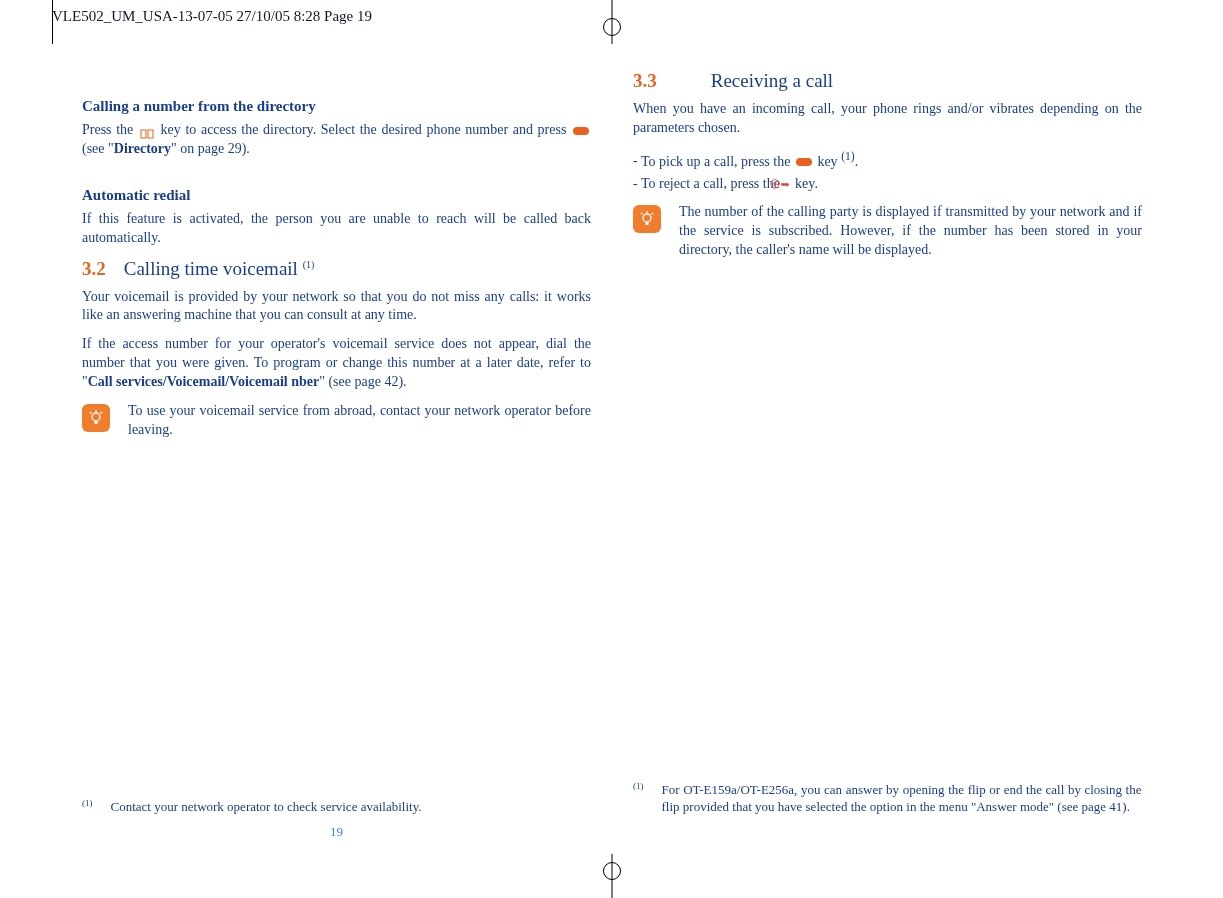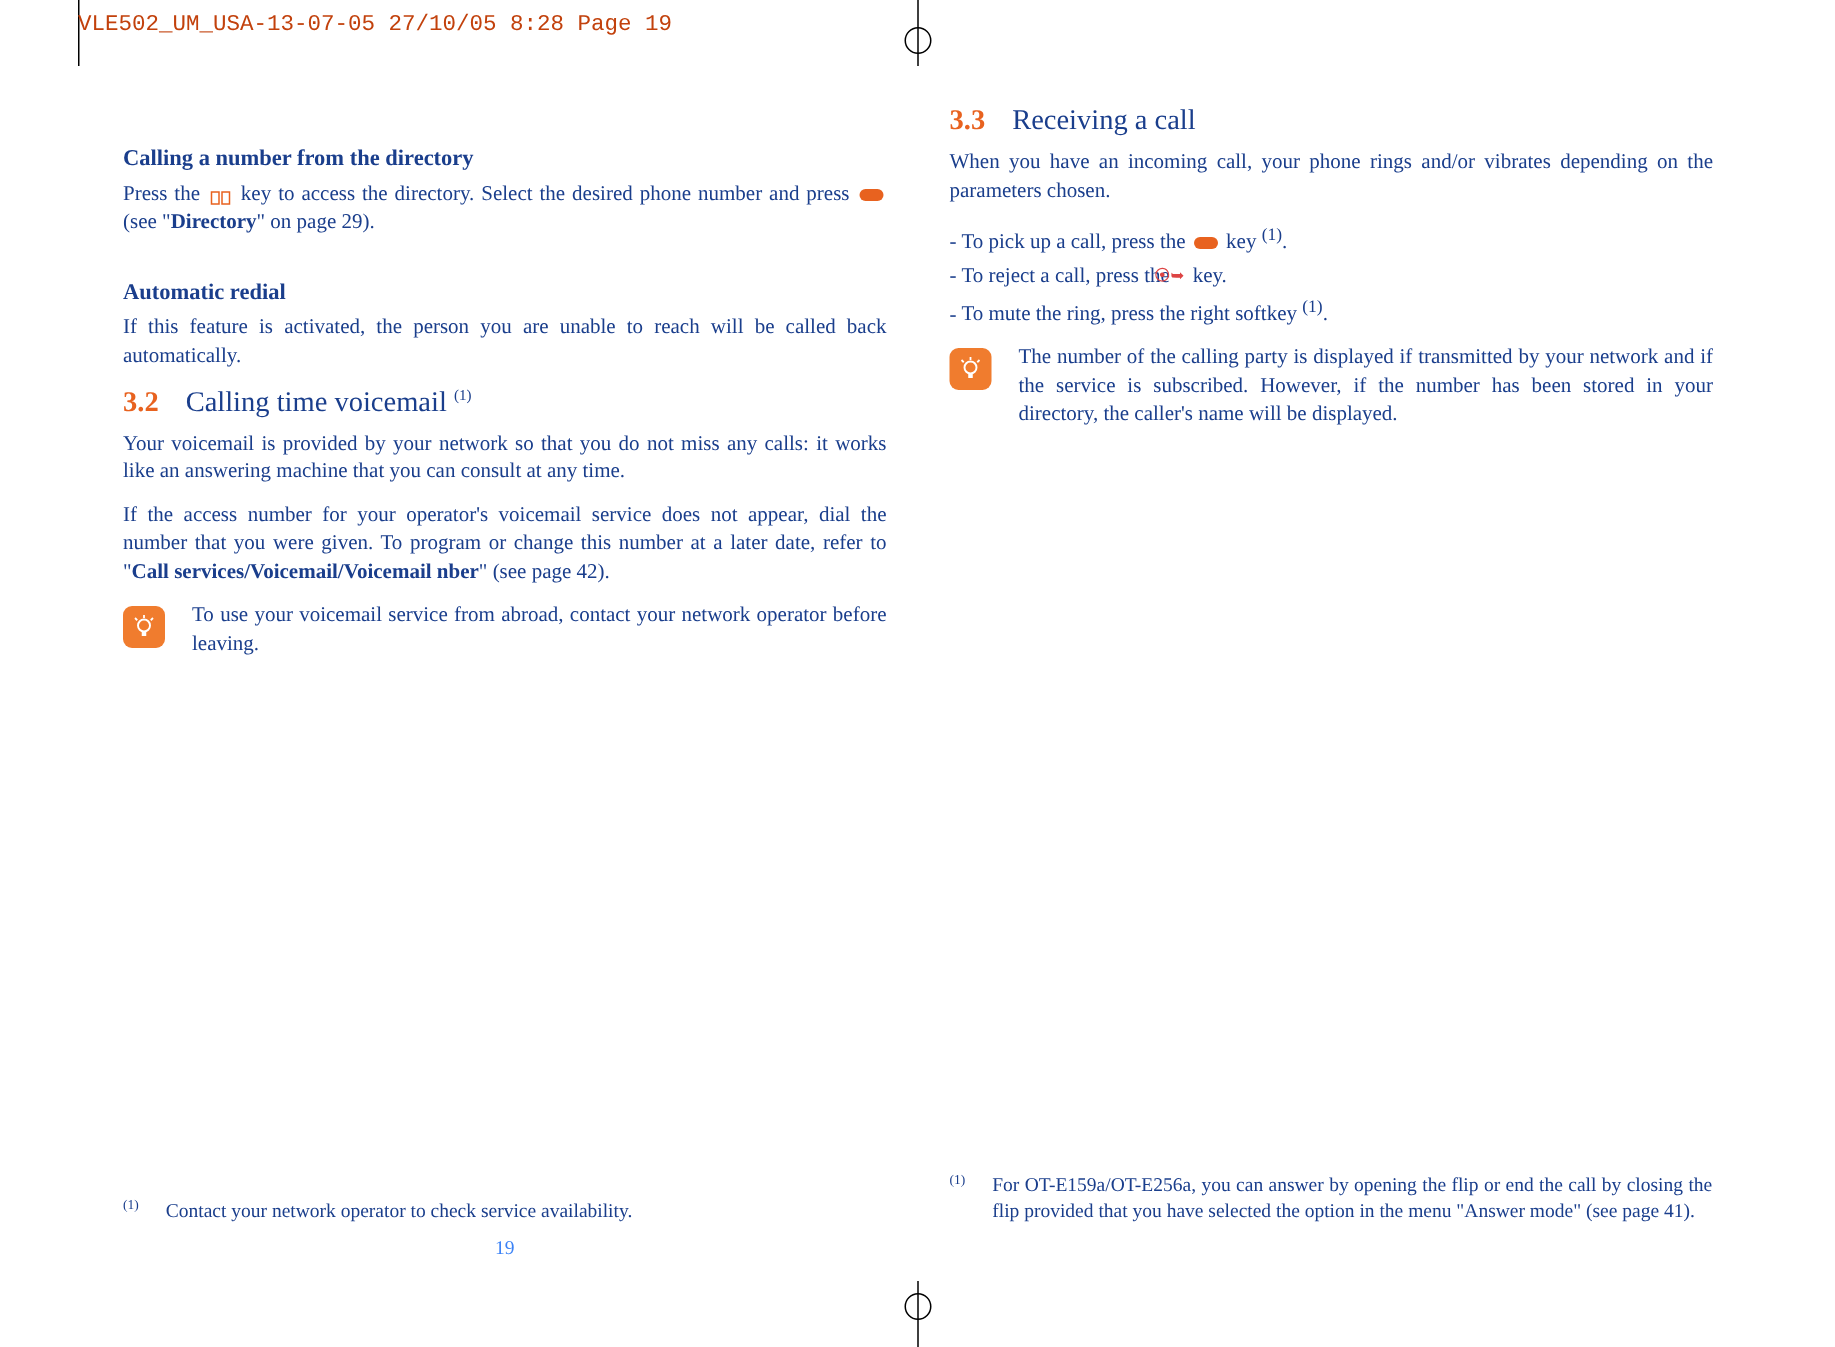--- a/index.html
+++ b/index.html
@@ -8,23 +8,23 @@
     background: #fff;
     width: 1223px;
     height: 898px;
     position: relative;
     color: #1a3e8c;
   }
   .header-bar {
     position: absolute;
     top: 8px;
     left: 52px;
-    font-family: Liberation Mono, monospace;
+    font-family: Liberation Serif, serif;
     font-size: 15px;
-    color: #c2410c;
+    color: #0f172a;
   }
   .page-wrap {
     position: absolute;
     top: 70px;
     left: 82px;
     width: 1060px;
     display: flex;
     gap: 42px;
   }
   .col {
@@ -166,35 +166,32 @@
     </div>
 
     <div class="footnote">
       <sup>(1)</sup>
       <div class="fn-body">Contact your network operator to check service availability.</div>
     </div>
     <div class="page-num">19</div>
   </div>
 
   <div class="col">
-    <div class="sec-title-row" style="margin-top:0;">
+    <div class="sec-title-row" style="margin-top:0;gap:36px;">
       <span class="sec-num">3.3</span>
       <span class="sec-title">Receiving a call</span>
     </div>
     <p class="body-text">When you have an incoming call, your phone rings and/or vibrates depending on the parameters chosen.</p>
 
     <div class="list">
       <div class="list-item">
         <span>To pick up a call, press the </span><span class="key-green"></span><span> key </span><sup>(1)</sup><span>.</span>
       </div>
       <div class="list-item">
         <span>To reject a call, press the </span><span class="key-red">⦿➥</span><span> key.</span>
-      </div>
-      <div class="list-item">
-        <span>To mute the ring, press the right softkey </span><sup>(1)</sup><span>.</span>
       </div>
     </div>
 
     <div class="note-row">
       <div class="note-icon">
         <svg viewBox="0 0 18 18">
             <circle cx="9" cy="8" r="4" fill="none" stroke="#fff" stroke-width="1.3"></circle>
             <rect x="7.5" y="12" width="3" height="3" fill="#fff"></rect>
             <line x1="9" y1="1" x2="9" y2="3" stroke="#fff" stroke-width="1.2"></line>
             <line x1="3" y1="3" x2="4.5" y2="4.5" stroke="#fff" stroke-width="1.2"></line>

